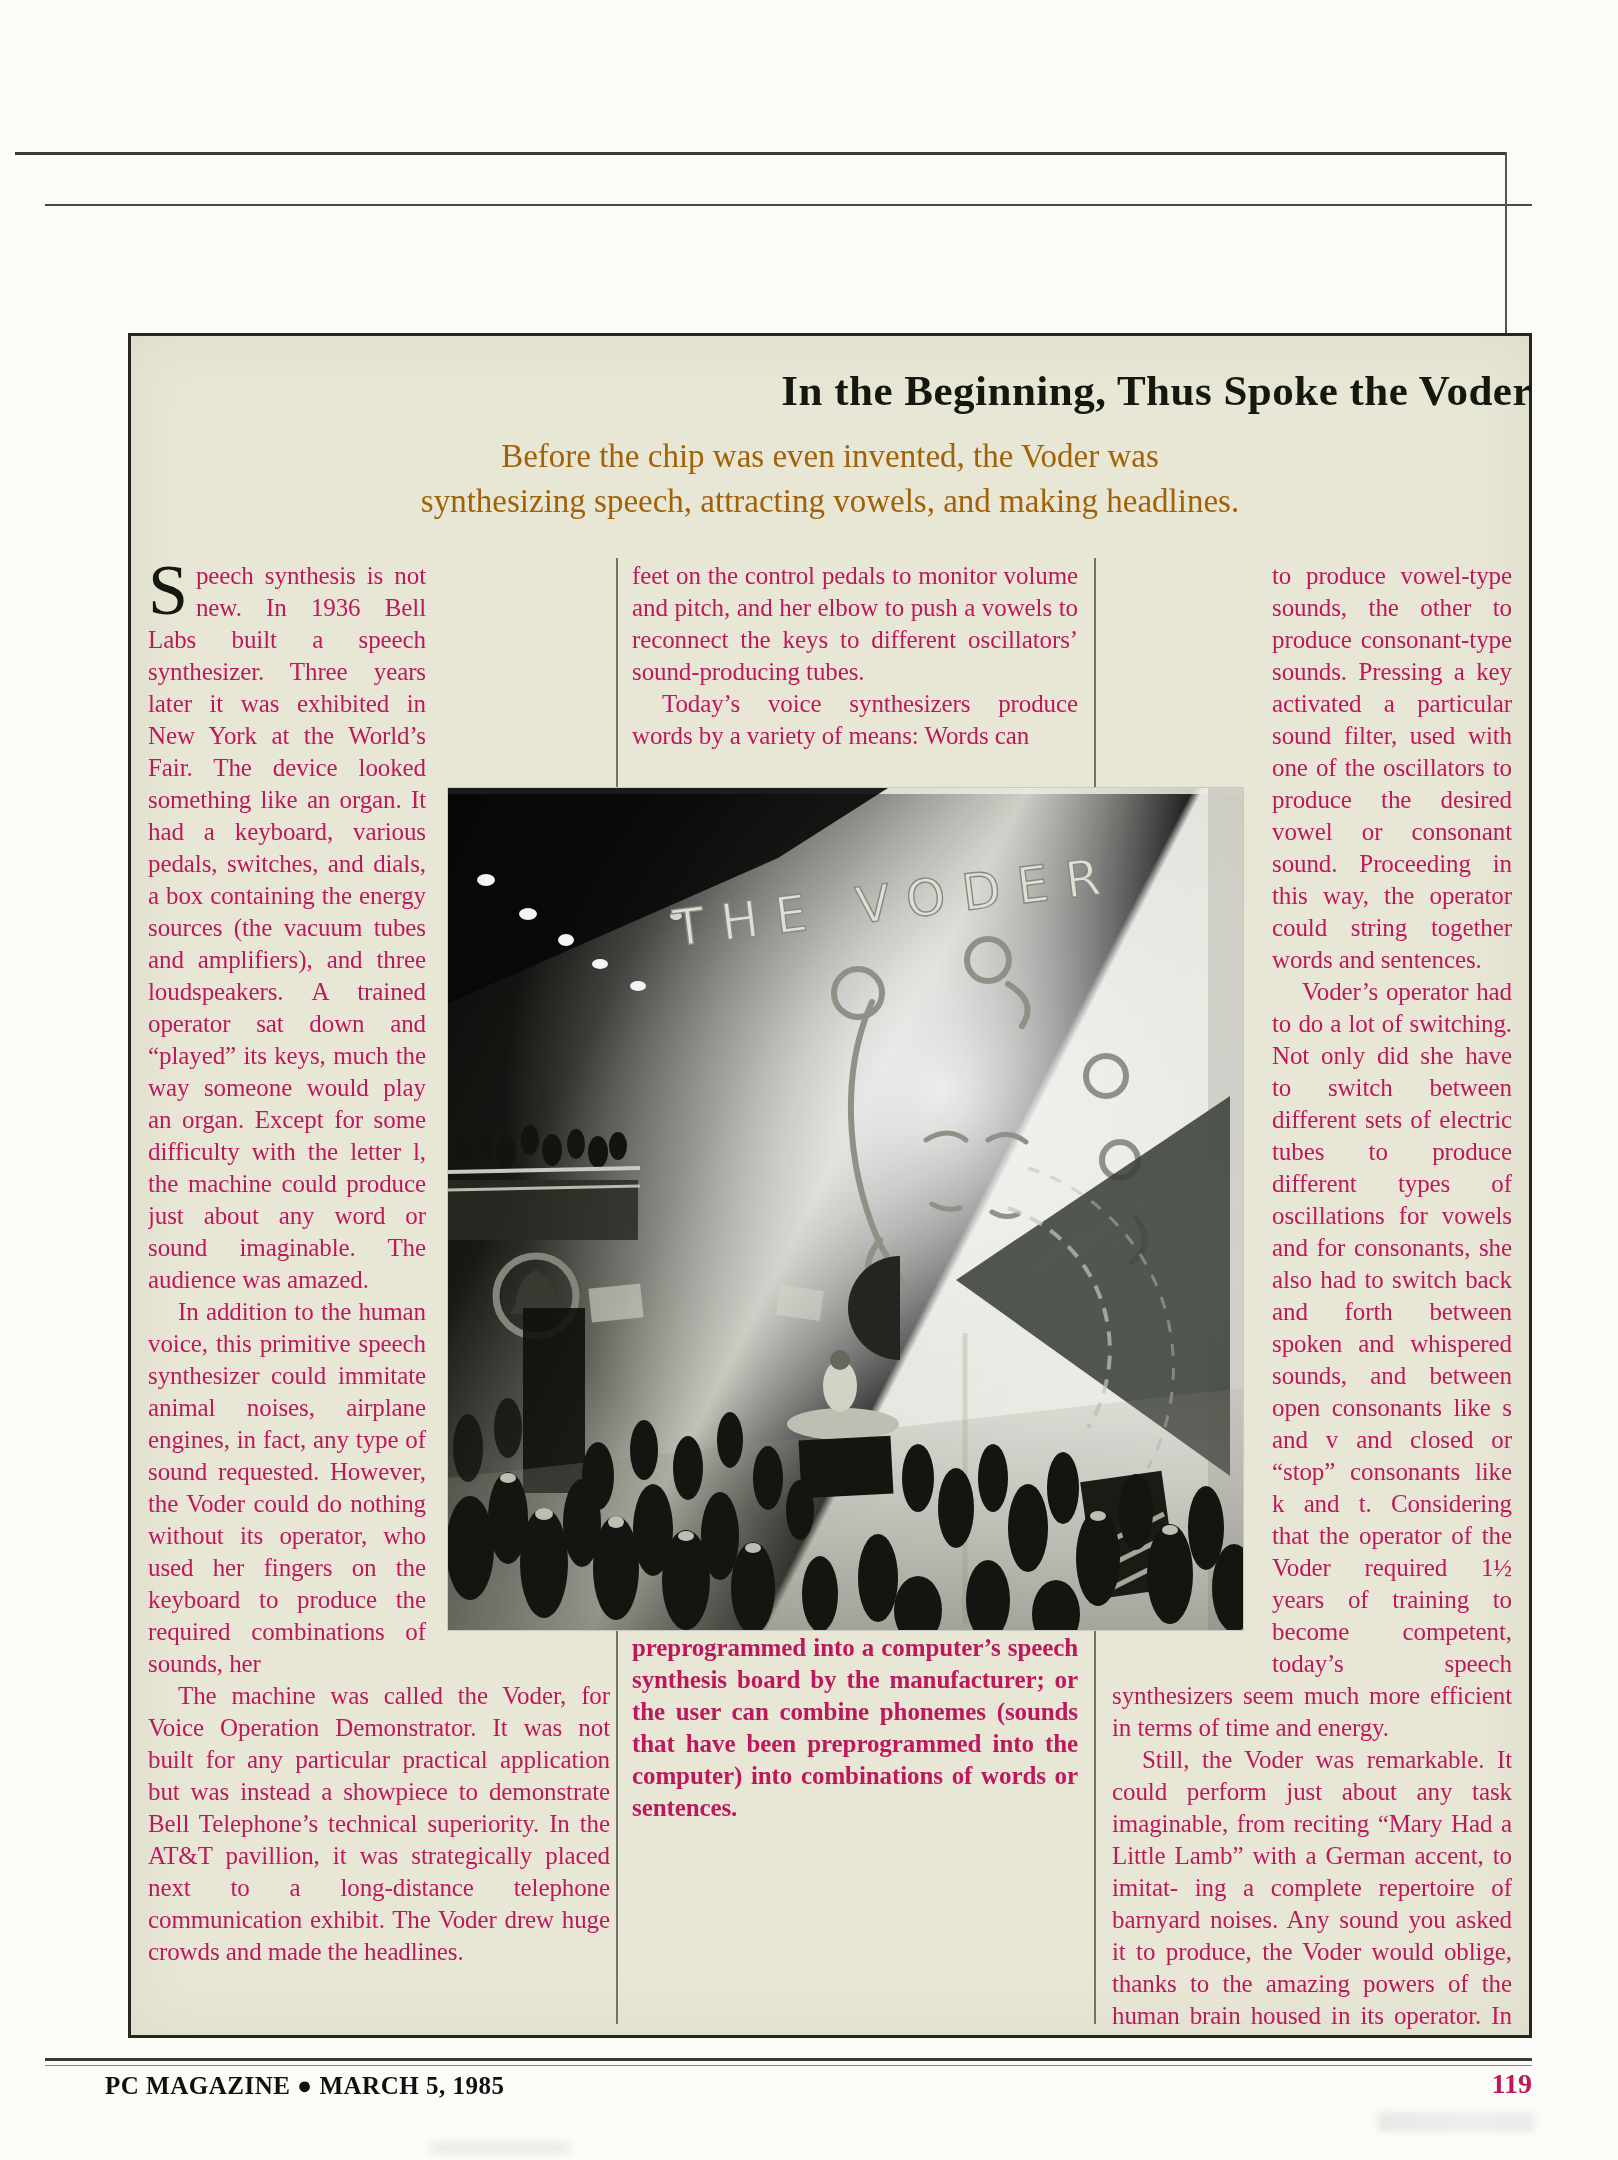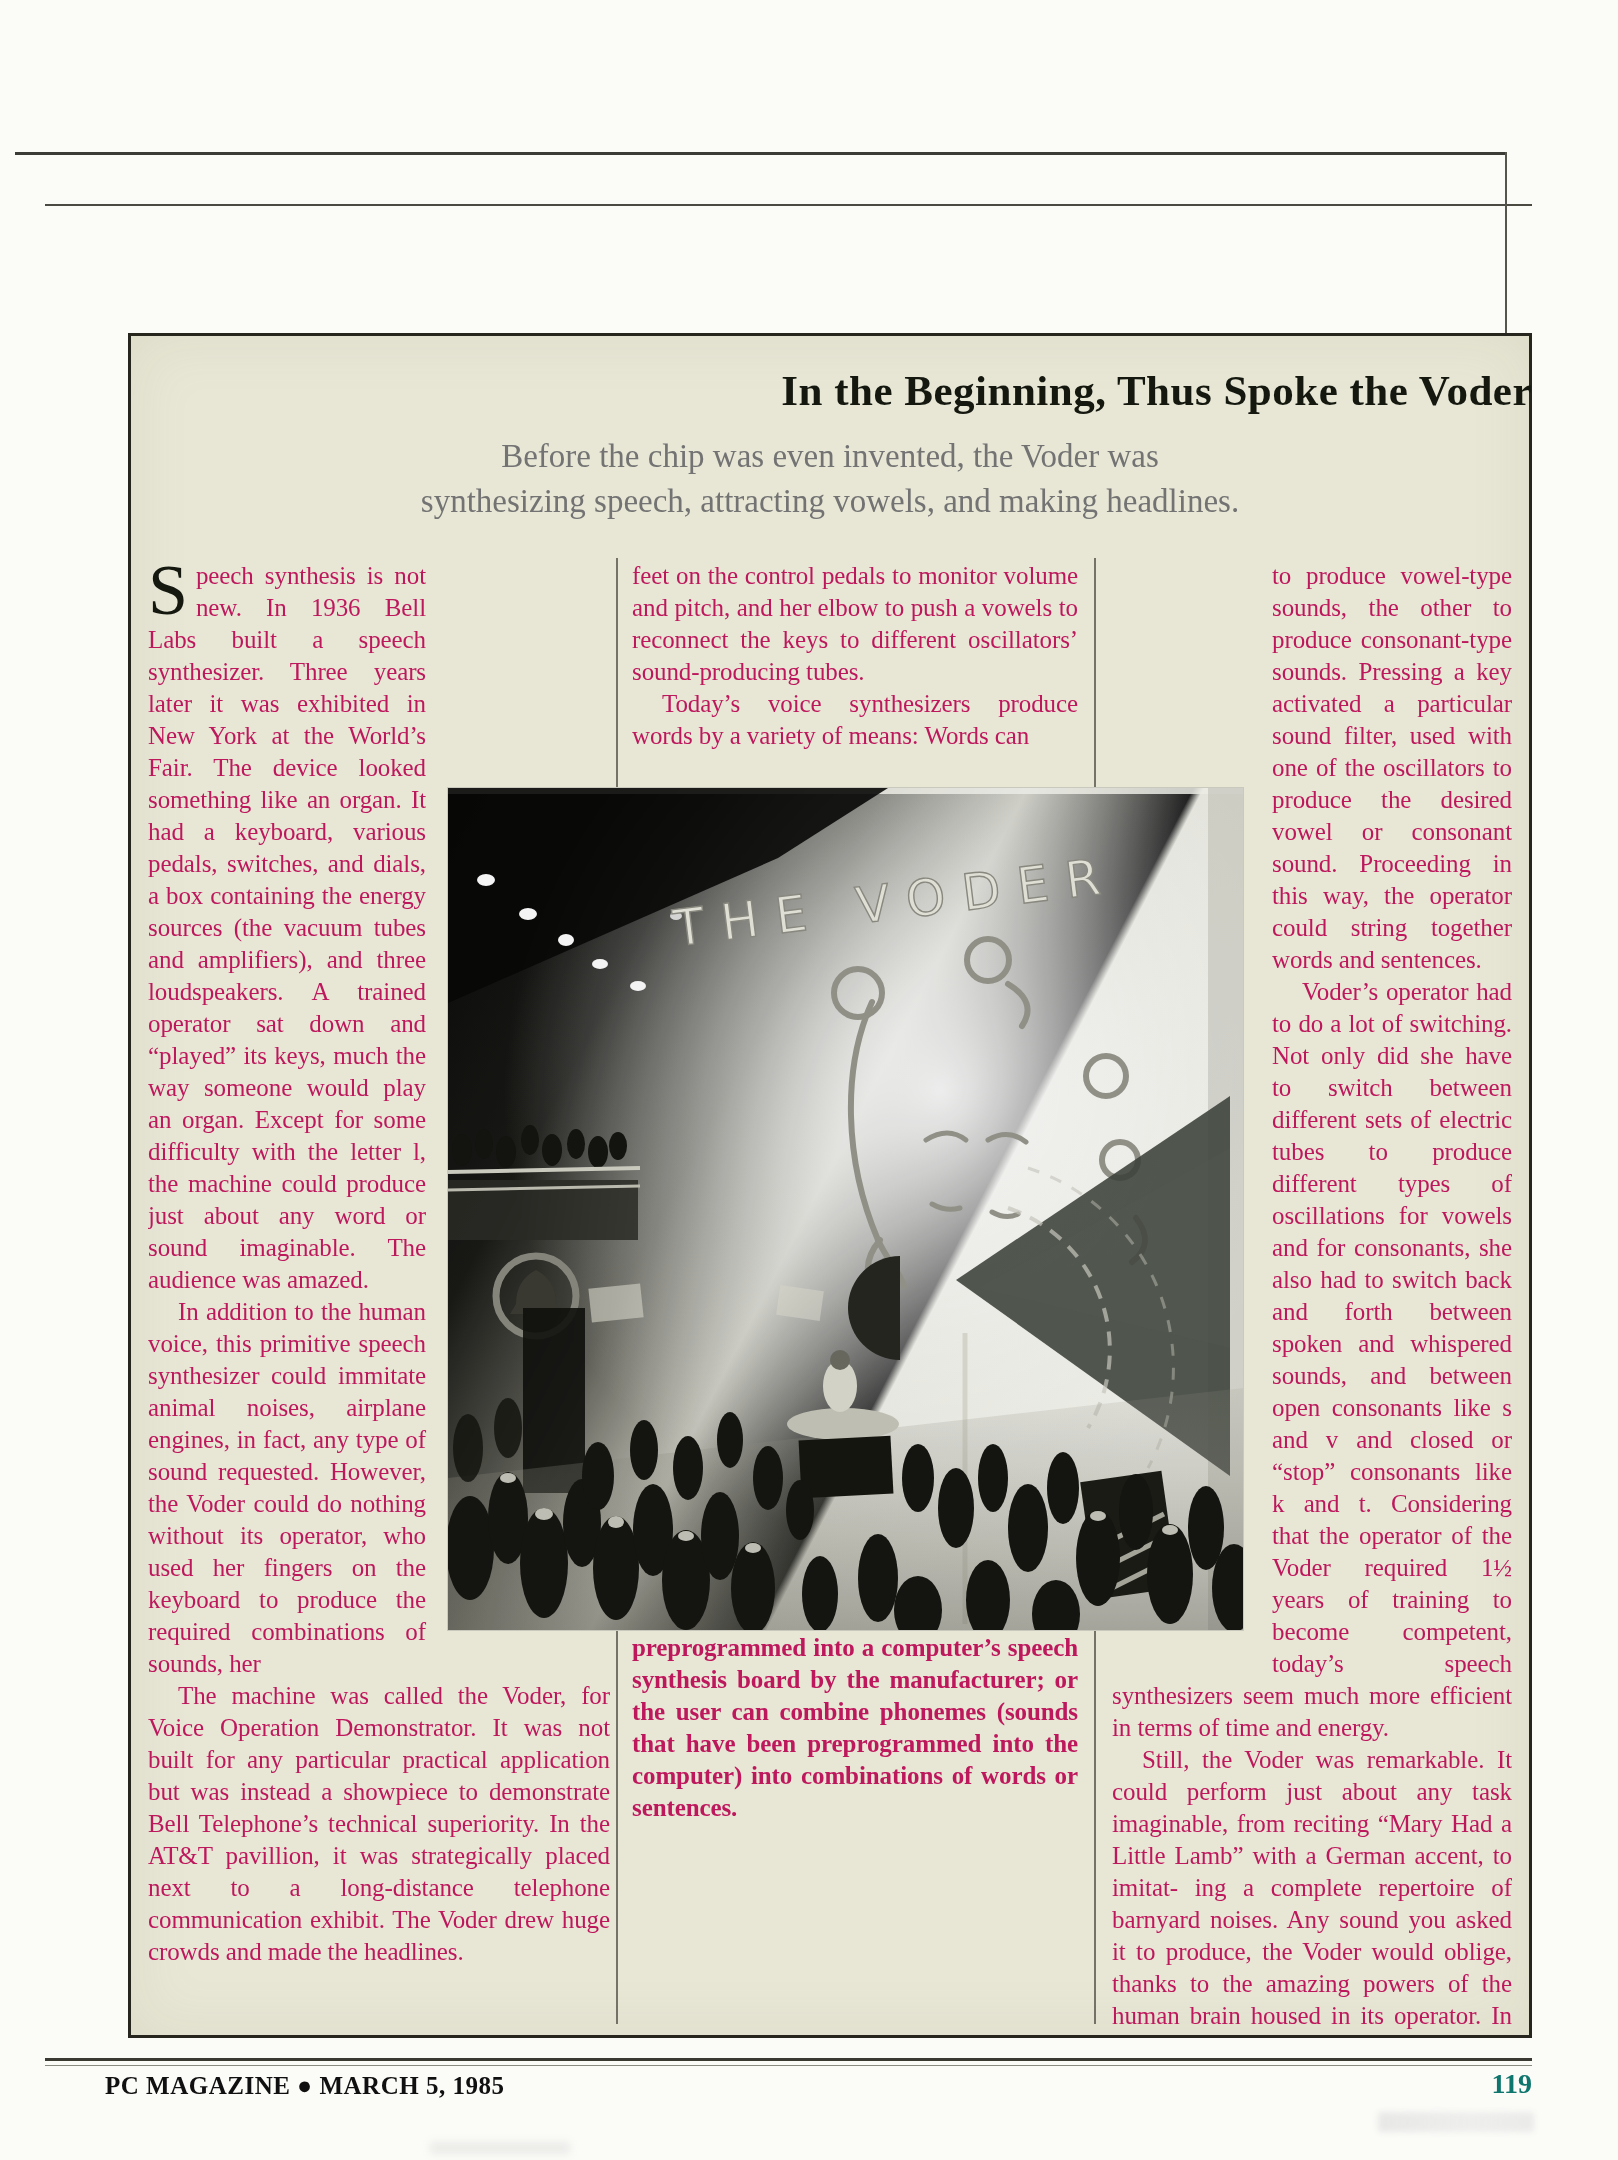--- a/index.html
+++ b/index.html
@@ -28,21 +28,21 @@
 
   .page-title{
     left:128px;top:366px;width:1404px;
     text-align:right;
     font-size:43px;font-weight:bold;color:#14180f;
     letter-spacing:.5px;
   }
   .subtitle{
     left:128px;width:1404px;
     text-align:center;
-    font-size:33px;color:#737373;
+    font-size:33px;color:#a16207;
   }
   .sub1{top:438px;}
   .sub2{top:483px;}
 
   
   .col{
     font-size:25px;line-height:32px;
     text-align:justify;color:#be185d;
     overflow:hidden;
     letter-spacing:-0.1px;
@@ -79,21 +79,21 @@
   .foot-rule{left:45px;top:2058px;width:1487px;height:3px;background:#3a3a33;}
   .foot-rule2{left:45px;top:2065px;width:1487px;height:1px;background:#8a8a80;}
   .foot-mag{
     left:105px;top:2072px;
     font-size:25px;font-weight:bold;color:#101010;
     letter-spacing:.5px;
   }
   .foot-page{
     left:1380px;top:2068px;width:152px;
     text-align:right;
-    font-size:28px;font-weight:bold;color:#0f766e;
+    font-size:28px;font-weight:bold;color:#be185d;
   }
   .watermark{
     left:1378px;top:2112px;width:156px;height:20px;
     background:linear-gradient(90deg, rgba(130,130,138,.35), rgba(110,110,120,.2) 60%, rgba(130,130,138,.3));
     filter:blur(3px);
     opacity:.45;border-radius:3px;
   }
   .smudge2{
     left:430px;top:2142px;width:140px;height:12px;
     background:rgba(120,120,125,.25);

